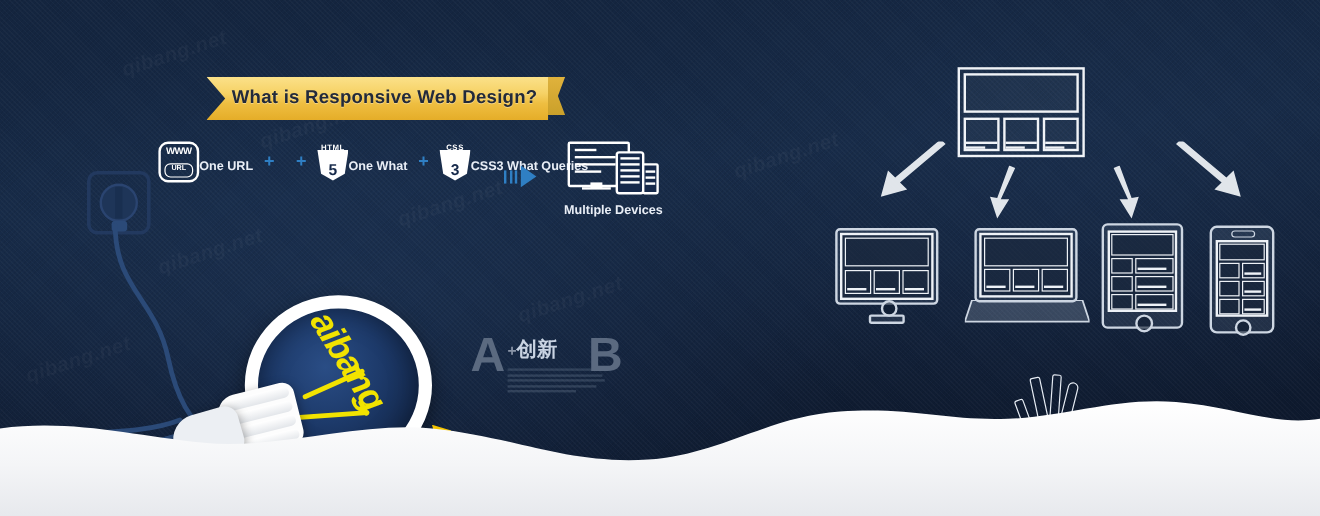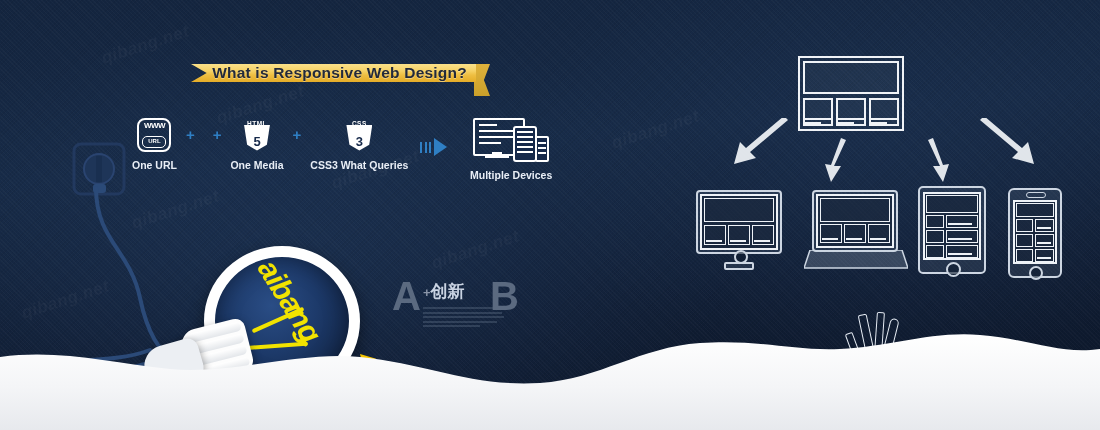--- a/index.html
+++ b/index.html
@@ -19,41 +19,41 @@
       repeating-linear-gradient(-45deg, rgba(0,0,0,.05) 0 1px, rgba(0,0,0,0) 1px 3px);
     pointer-events:none;
   }
   .wm{
     position:absolute;color:rgba(255,255,255,.035);font-size:17px;
     font-style:italic;font-weight:bold;transform:rotate(-18deg);
     letter-spacing:.5px;white-space:nowrap;user-select:none;
   }
 
   
-  #ribbon{position:absolute;left:191px;top:64px;height:18px;width:285px;}
+  #ribbon{position:absolute;left:172px;top:64px;height:36px;width:285px;}
   #ribbon .body{
     position:absolute;inset:0;
     background:linear-gradient(180deg,#fbe18a 0%,#f6d266 38%,#eebe41 62%,#e5ad28 100%);
     box-shadow:0 1px 3px rgba(0,0,0,.45);
     clip-path:polygon(0 0,100% 0,100% 100%,0 100%,5.5% 50%);
   }
   #ribbon .tail{
     position:absolute;right:-14px;top:0;width:16px;height:32px;
     background:linear-gradient(180deg,#e0b23c,#caa02a);
     clip-path:polygon(0 0,100% 0,62% 50%,100% 100%,0 100%);
   }
   #ribbon .txt{
     position:absolute;inset:0;display:flex;align-items:center;justify-content:center;
     color:#232a3a;font-size:15.5px;font-weight:bold;letter-spacing:.2px;padding-left:12px;
     box-sizing:border-box;text-shadow:0 1px 0 rgba(255,255,255,.35);
   }
 
   
   #features{position:absolute;left:132px;top:118px;display:flex;align-items:flex-start;}
-  .feat{display:flex;flex-direction:column;align-items:center;width:auto;}
+  .feat{display:flex;flex-direction:row;align-items:center;width:auto;}
   .feat .gly{height:34px;display:flex;align-items:center;justify-content:center;}
   .feat .cap{margin-top:7px;color:#e9eef6;font-size:10.5px;font-weight:bold;white-space:nowrap;}
   .plus{color:#2f7fc4;font-size:15px;font-weight:bold;margin:8px 9px 0;}
 
   .icoUrl{width:30px;height:30px;border:2.5px solid #fff;border-radius:8px;position:relative;}
   .icoUrl .www{position:absolute;top:1px;left:0;right:0;text-align:center;color:#fff;
     font-size:8px;font-weight:bold;letter-spacing:-.5px;font-family:"Liberation Sans",sans-serif;}
   .icoUrl .pill{position:absolute;bottom:2px;left:3px;right:3px;height:10px;border:1.5px solid #fff;
     border-radius:5px;color:#fff;font-size:6px;font-weight:bold;text-align:center;line-height:9px;}
 
@@ -198,21 +198,21 @@
     <div class="plus">+</div>
 
     <div class="feat">
       <div class="gly">
         <div class="shield">
           <div class="lbl">HTML</div>
           <div class="sh"></div>
           <div class="num">5</div>
         </div>
       </div>
-      <div class="cap">One Media</div>
+      <div class="cap">One What</div>
     </div>
 
     <div class="plus">+</div>
 
     <div class="feat">
       <div class="gly">
         <div class="shield">
           <div class="lbl">CSS</div>
           <div class="sh"></div>
           <div class="num">3</div>

